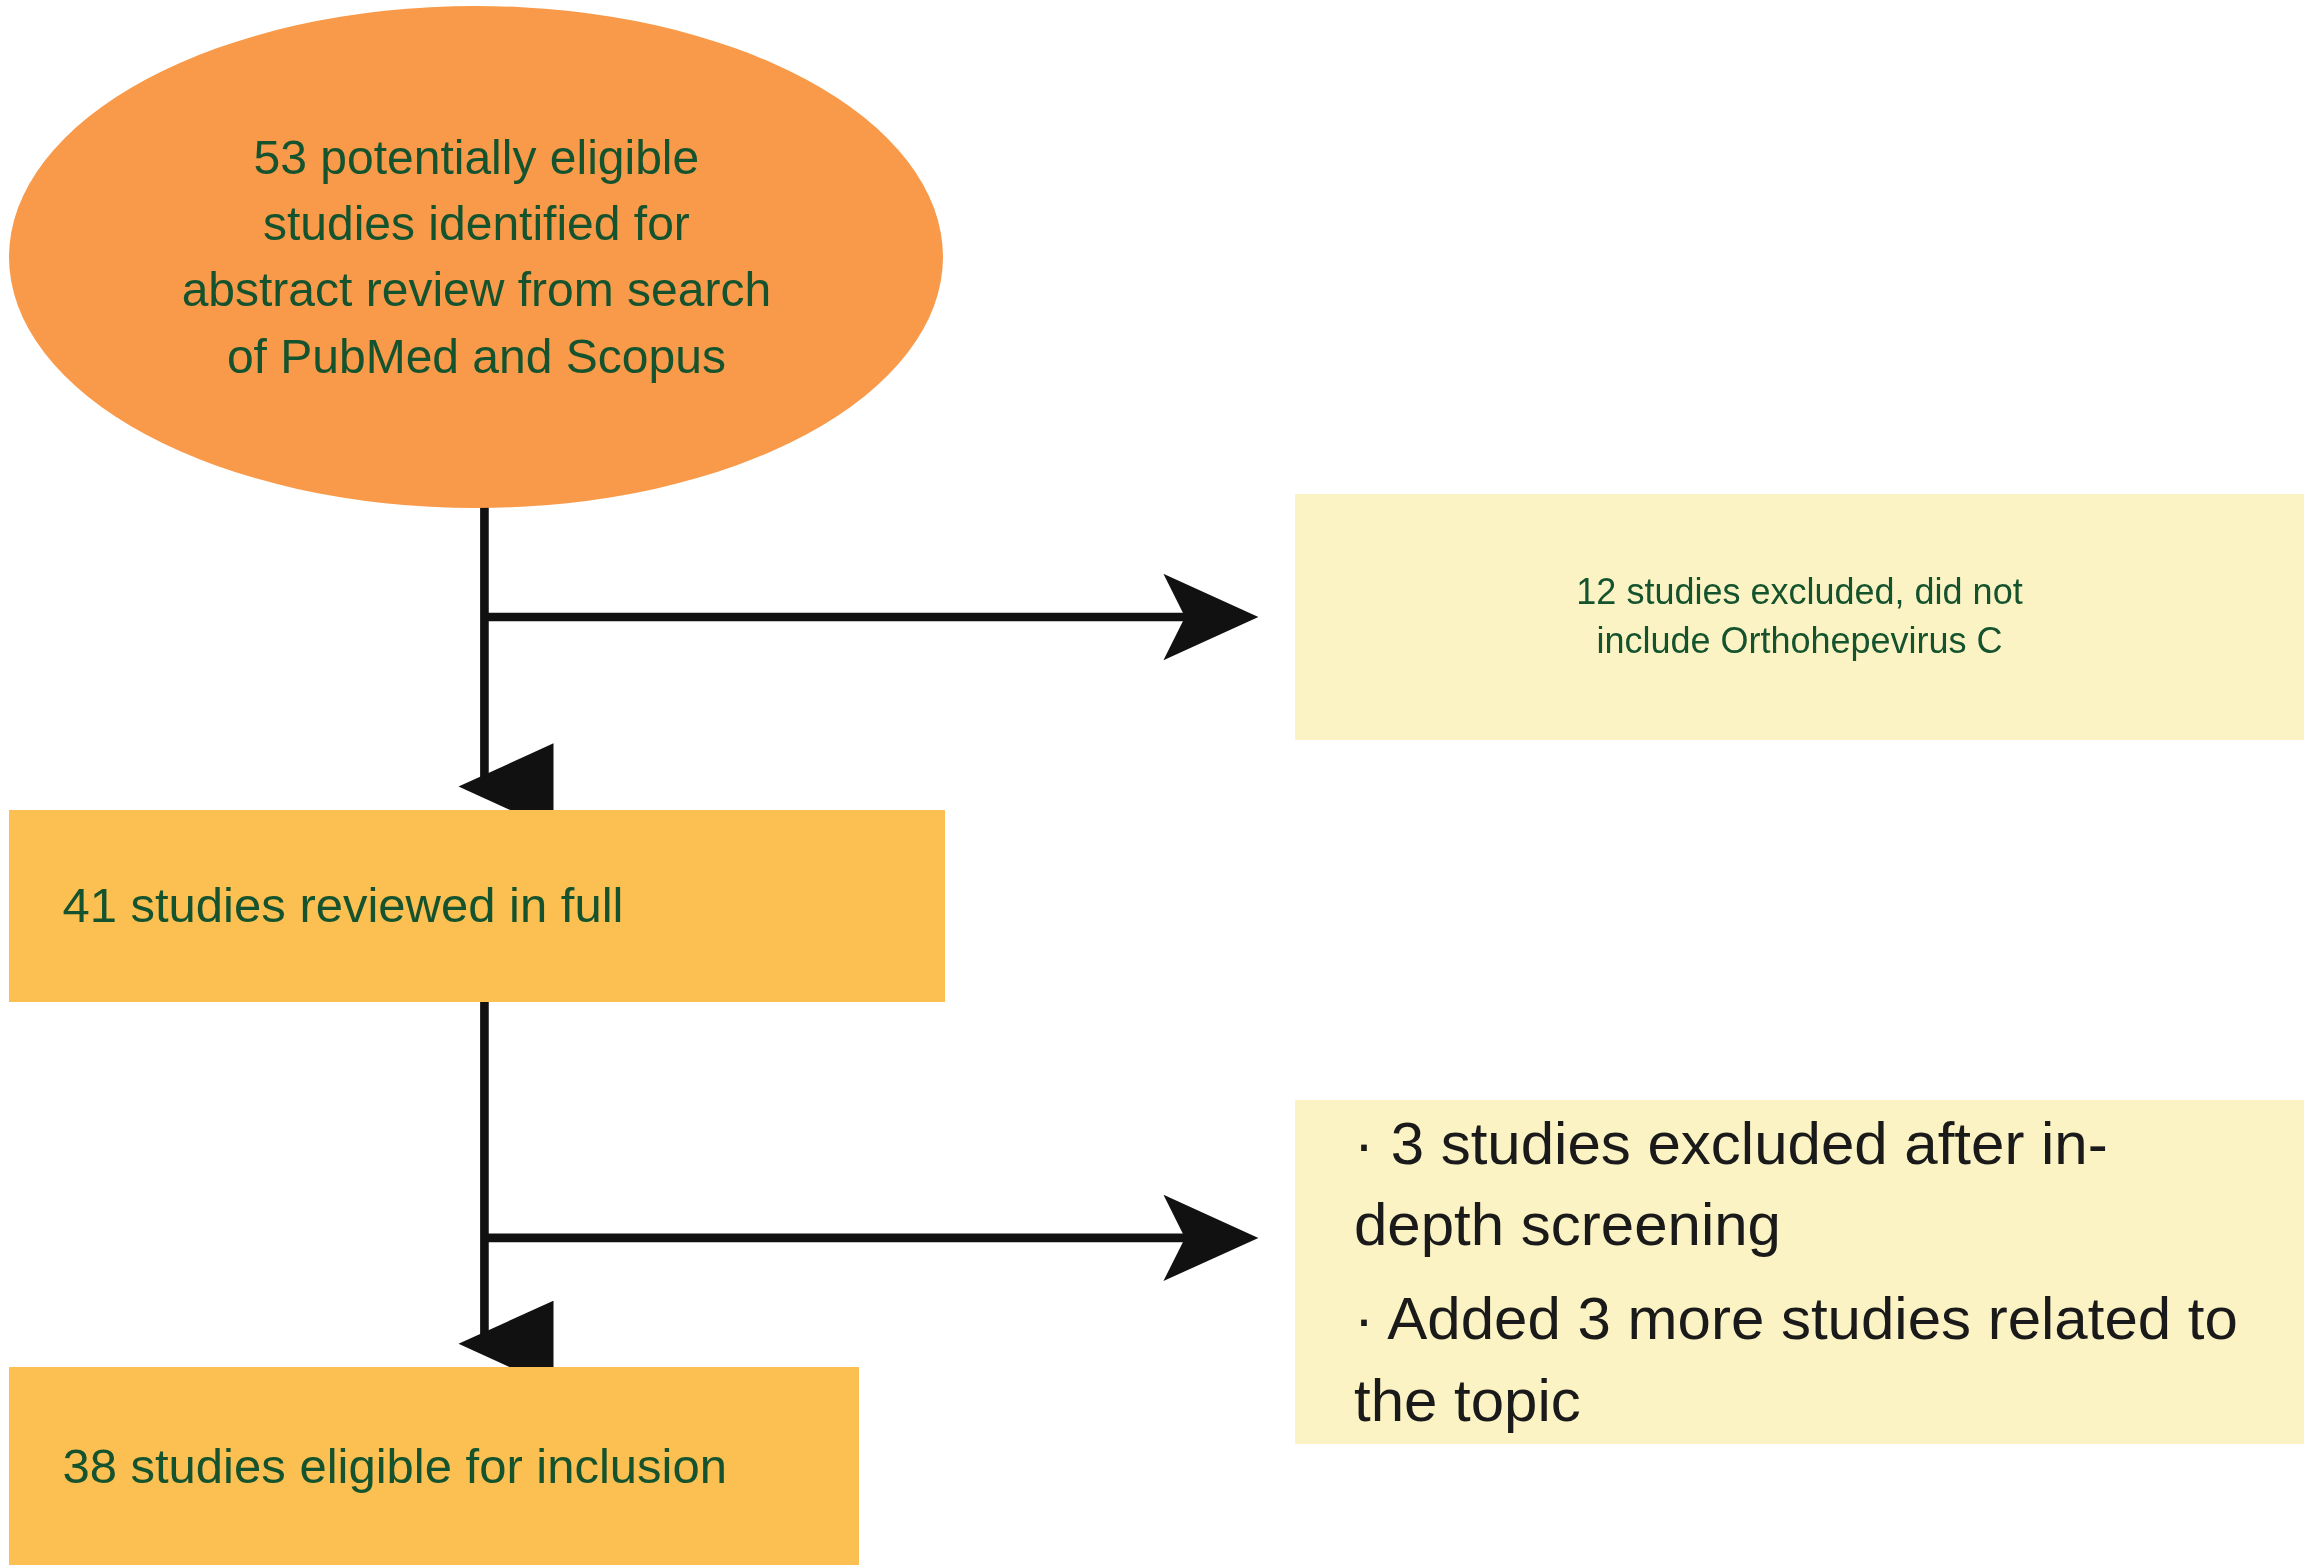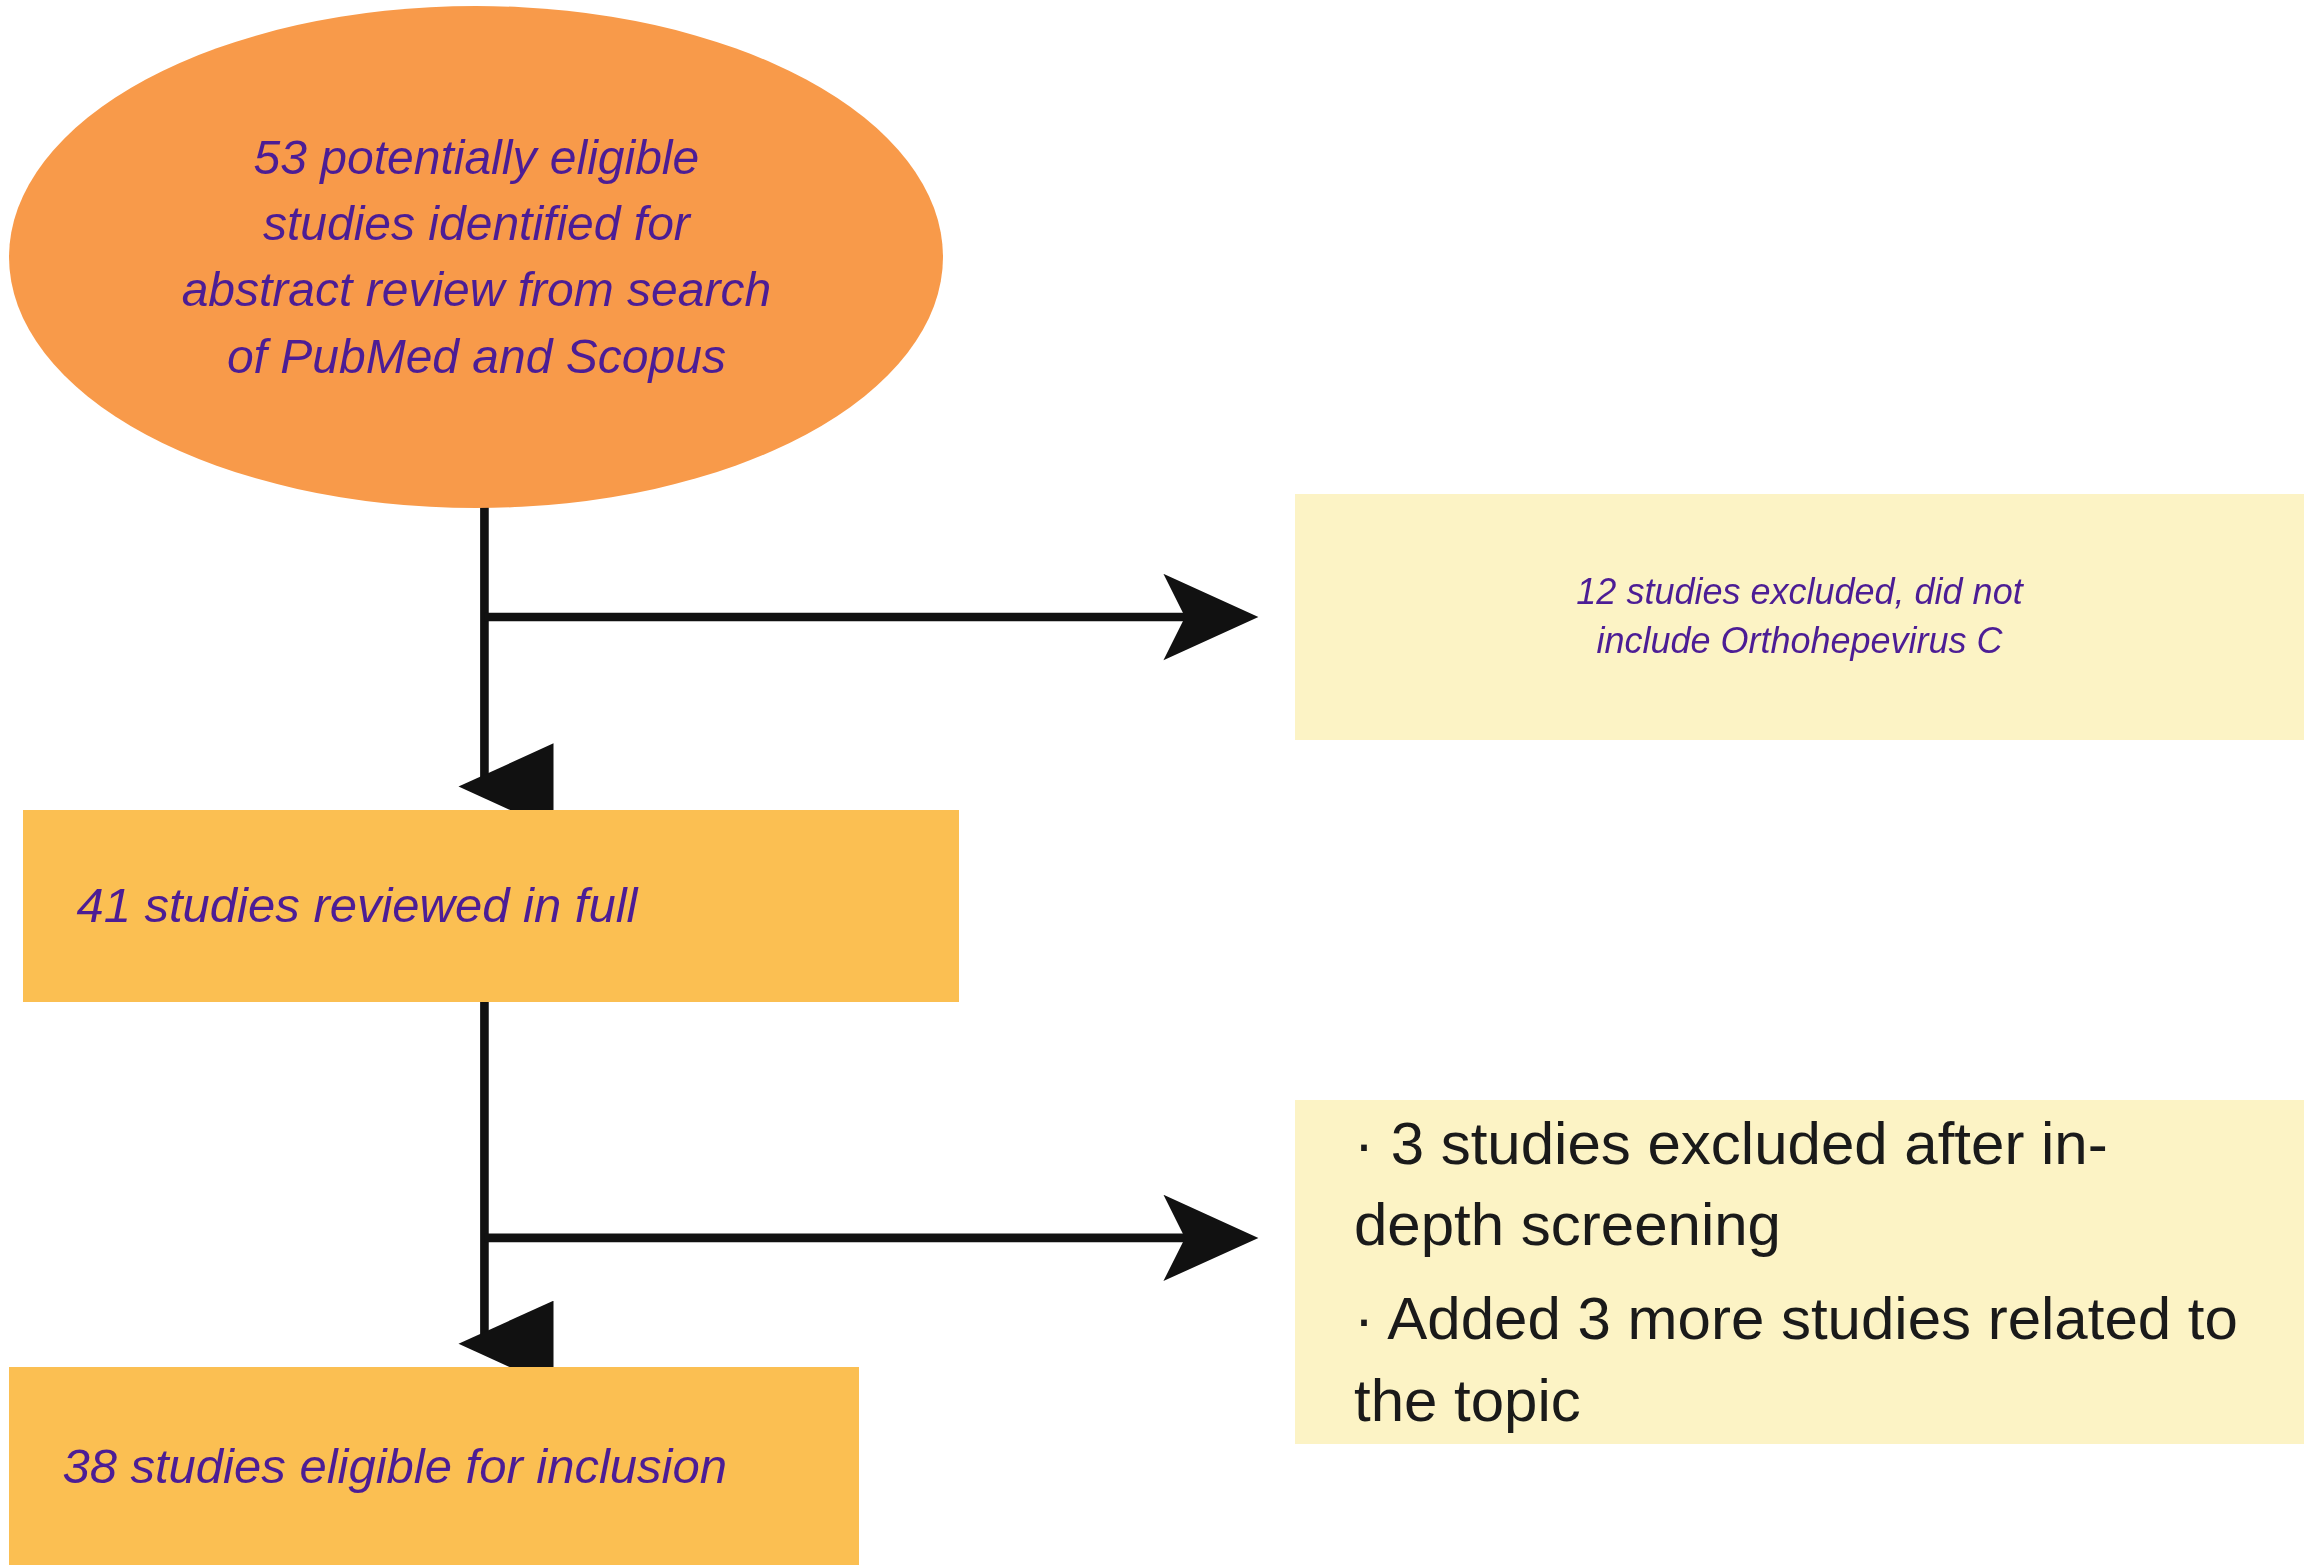--- a/index.html
+++ b/index.html
@@ -11,26 +11,25 @@
     font-family: "Liberation Sans", sans-serif;
   }
   #canvas {
     position: relative;
     width: 2319px;
     height: 1566px;
     background: #ffffff;
     overflow: hidden;
   }
   .node-text {
-    color: #4c1d95;
+    color: #14532d;
     font-size: 49px;
     line-height: 1.32;
     text-align: center;
     white-space: pre-line;
-    font-style: italic;
   }
 
   
   #ellipse-node {
     position: absolute;
     left: 9.4px;
     top: 6.3px;
     width: 934px;
     height: 502px;
     background: #F89A4A;
@@ -58,21 +57,20 @@
   .process-box .node-text {
     text-align: left;
     font-size: 49px;
     line-height: 1.3;
   }
   #box-reviewed {
     left: 9.4px;
     top: 810px;
     width: 936px;
     height: 192px;
-    margin-left: 14px;
   }
   #box-included {
     left: 9.4px;
     top: 1367px;
     width: 850px;
     height: 199px;
   }
 
   
   .note-box {

